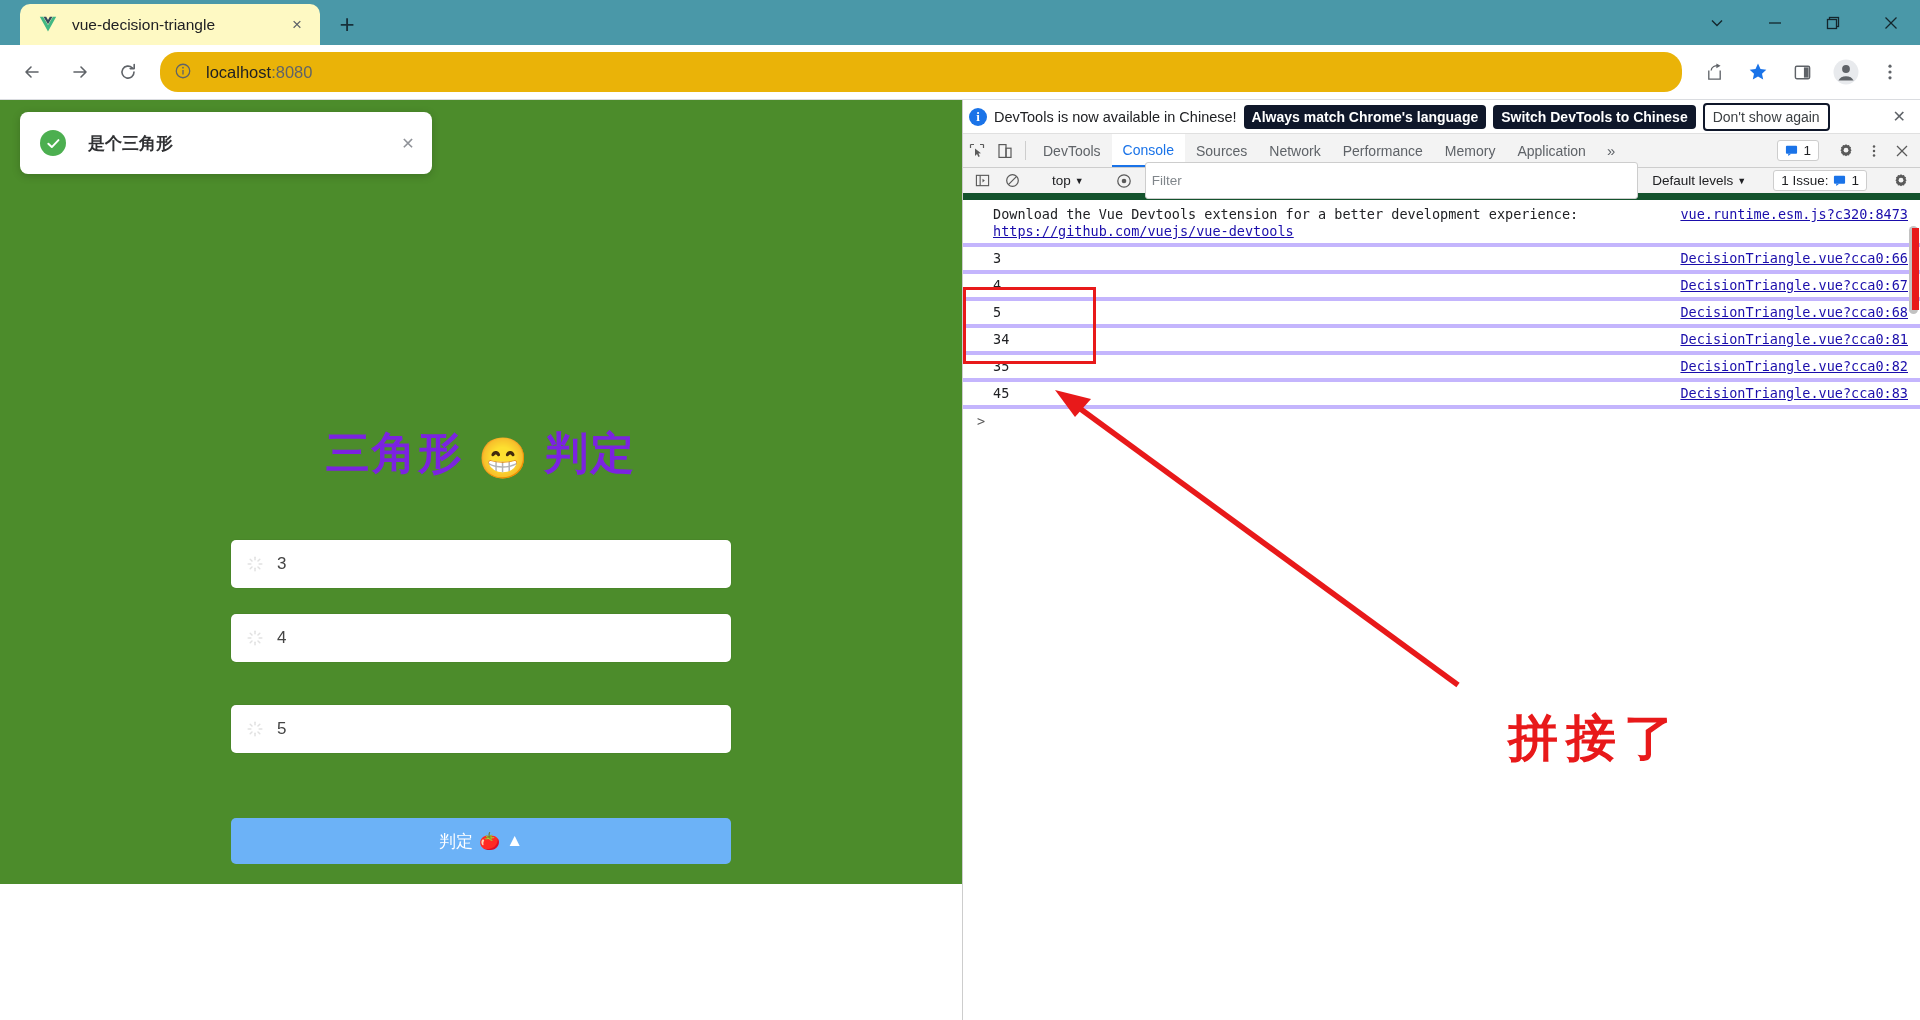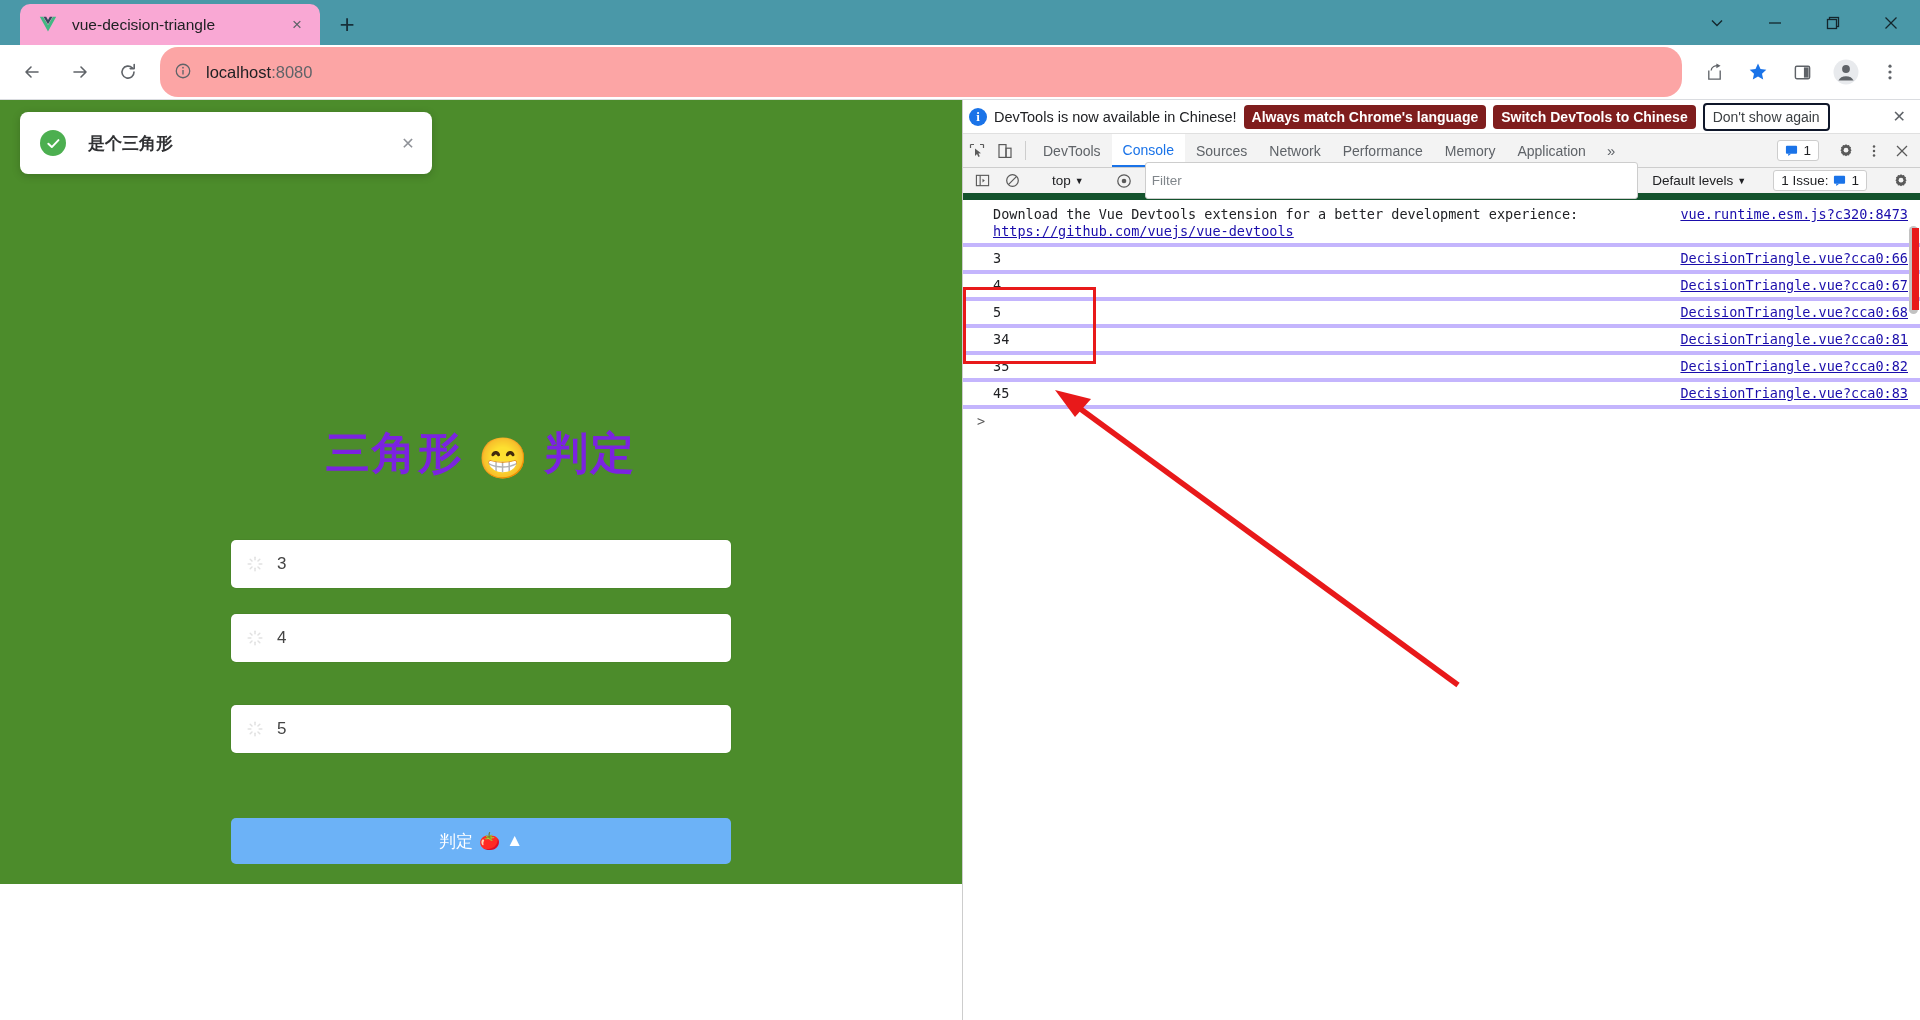--- a/index.html
+++ b/index.html
@@ -12,21 +12,21 @@
 
   
   #browser { width: 1920px; height: 1020px; position: relative; }
 
   .tabstrip {
     height: 45px; background: #4a98a8;
     display: flex; align-items: flex-end; position: relative;
   }
   .tab {
     margin-left: 20px; height: 41px; width: 300px;
-    background: #f9a8d4; border-radius: 10px 10px 0 0;
+    background: #fef9c3; border-radius: 10px 10px 0 0;
     display: flex; align-items: center; padding: 0 12px 0 18px;
     position: relative;
   }
   .tab-favicon { width: 20px; height: 18px; margin-right: 14px; flex: 0 0 auto; }
   .tab-title {
     flex: 1 1 auto; font-size: 15.5px; color: #202124;
     white-space: nowrap; overflow: hidden; text-overflow: ellipsis;
   }
   .tab-close {
     width: 22px; height: 22px; display: flex; align-items: center; justify-content: center;
@@ -46,21 +46,21 @@
   .toolbar {
     height: 55px; background: #fff; display: flex; align-items: center;
     padding: 0 8px; border-bottom: 1px solid #dadce0;
   }
   .navbtn {
     width: 42px; height: 42px; margin: 0 3px;
     display: flex; align-items: center; justify-content: center;
     color: #5f6368; border-radius: 50%;
   }
   .omnibox {
-    flex: 1 1 auto; height: 50px; background: #fca5a5; border-radius: 18px;
+    flex: 1 1 auto; height: 40px; background: #eab308; border-radius: 18px;
     display: flex; align-items: center; padding: 0 14px; margin: 0 10px 0 8px;
     max-width: 1630px;
   }
   .omni-icon { width: 20px; height: 20px; margin-right: 12px; flex: 0 0 auto; color: #5f6368; }
   .omni-text { font-size: 16.5px; color: #202124; }
   .omni-text .dim { color: #5f6368; }
   .tb-right { display: flex; align-items: center; }
   .tb-icon {
     width: 38px; height: 38px; margin: 0 3px;
     display: flex; align-items: center; justify-content: center; color: #5f6368;
@@ -121,21 +121,21 @@
     height: 34px; background: #fff; border-bottom: 1px solid #e0e0e0;
     display: flex; align-items: center; padding: 0 6px; gap: 7px;
     font-size: 14.5px; color: #202124; flex: 0 0 auto;
   }
   .info-dot {
     width: 18px; height: 18px; border-radius: 50%; background: #1a73e8; color: #fff;
     font-size: 13px; font-weight: bold; display: flex; align-items: center;
     justify-content: center; font-family: "Liberation Serif", serif; flex: 0 0 auto;
   }
   .banner-btn {
-    background: #7f1d1d; color: #fff; border: none; border-radius: 4px;
+    background: #0f172a; color: #fff; border: none; border-radius: 4px;
     font-size: 14px; font-weight: bold; padding: 4px 8px;
     font-family: "Liberation Sans", sans-serif; white-space: nowrap;
   }
   .banner-btn.ghost { background: #fff; color: #3c4043; border: 2px solid #0f172a; font-weight: normal; }
   .banner-x { margin-left: auto; color: #5f6368; font-size: 16px; padding: 0 8px; }
 
   .dt-tabs {
     height: 34px; background: #f3f3f3; border-bottom: 1px solid #cdcdcd;
     display: flex; align-items: stretch; flex: 0 0 auto;
   }
@@ -554,16 +554,17 @@
         <div class="dt-scroll" style="top:26px; height:88px;"></div>
         <div class="dt-scroll-err" style="top:28px; height:82px;"></div>
 
         <svg id="arrow-svg" width="958" height="800">
           <line x1="1495" y1="0" x2="0" y2="0" stroke="none"></line>
           <g transform="translate(0,0)">
             <line x1="495" y1="485" x2="108" y2="202" stroke="#e8191a" stroke-width="5.5"></line>
             <path d="M92 190 L128 199 L112 217 Z" fill="#e8191a"></path>
           </g>
         </svg>
+        <div class="annot-text" style="left:545px; top:505px; font-size:50px;">拼接了</div>
       </div>
     </div>
   </div>
 </div>
 
 </body></html>

